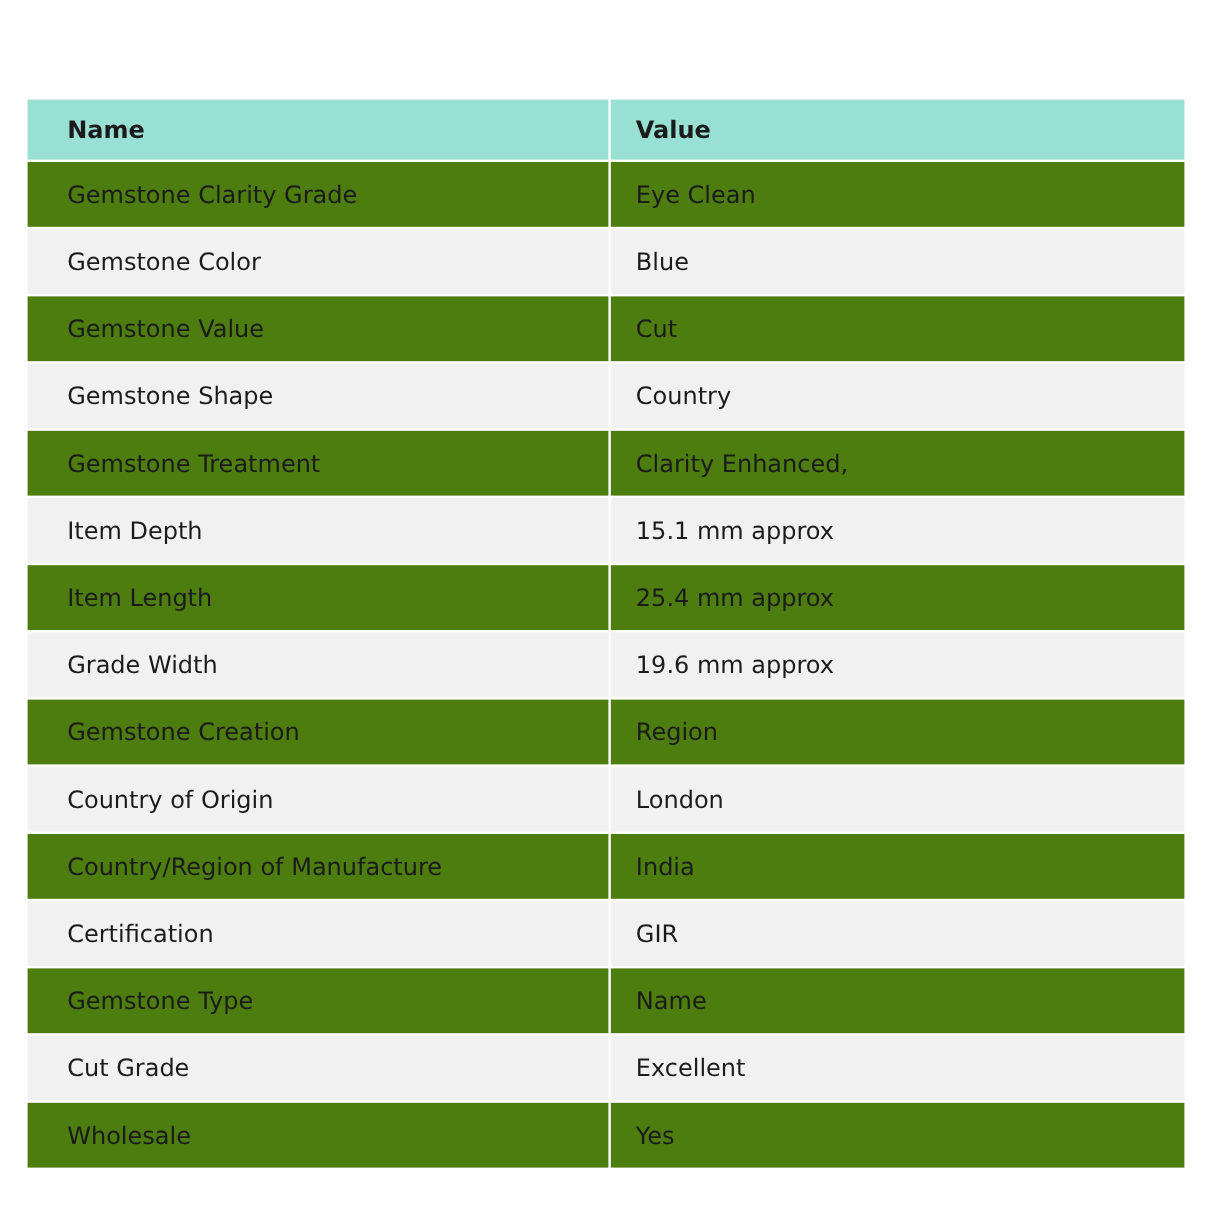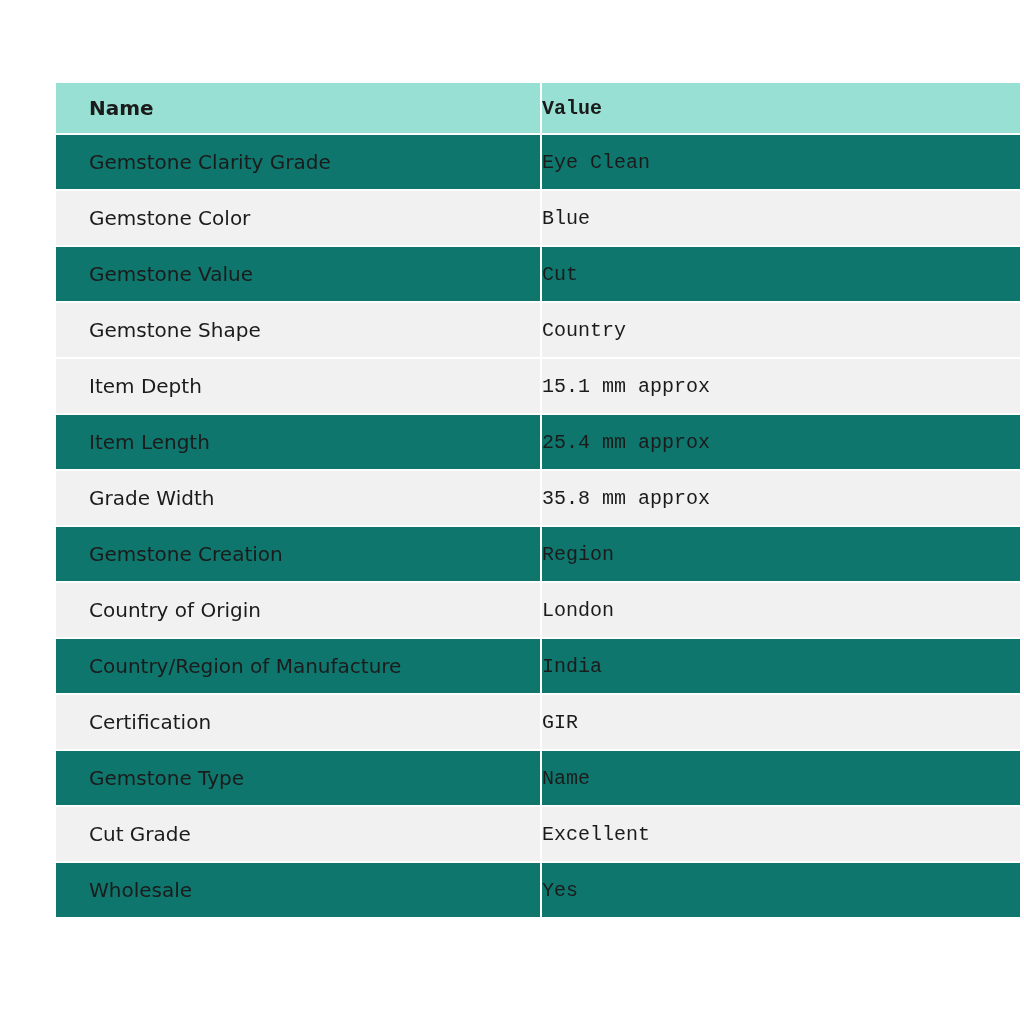--- a/index.html
+++ b/index.html
@@ -12,55 +12,55 @@
   html,body{
     width:1024px;
     height:1024px;
     background:var(--page-bg);
     font-family:"DejaVu Sans","Liberation Sans",sans-serif;
     color:var(--text-color);
     overflow:hidden;
   }
   .table-wrap{
     position:absolute;
-    left:54px;
+    left:21px;
     top:81px;
     width:968px;
   }
   table.spec-table{
     width:100%;
     border-collapse:separate;
     border-spacing:2px;
     table-layout:fixed;
   }
   .spec-table th{
     background:var(--header-bg);
     height:50px;
     font-size:20px;
     font-weight:bold;
     text-align:left;
     vertical-align:middle;
   }
   .spec-table td{
-    background:#0f766e;
+    background:#4d7c0f;
     height:54px;
     font-size:20px;
     font-weight:normal;
     text-align:left;
     vertical-align:middle;
   }
   .spec-table tr.stripe td{
     background:var(--stripe-bg);
     margin-left:40px;
   }
   .spec-table .col-name{width:50.3%;}
   .spec-table th.name-cell,
   .spec-table td.name-cell{padding-left:33px;}
   .spec-table th.value-cell,
-  .spec-table td.value-cell{font-family:Liberation Mono, monospace;}
+  .spec-table td.value-cell{padding-left:21px;}
 </style>
 </head>
 <body>
 
 <div class="table-wrap">
   <table class="spec-table">
     <colgroup>
       <col class="col-name">
       <col class="col-value">
     </colgroup>
@@ -80,31 +80,35 @@
           <td class="value-cell">Blue</td>
         </tr>
         <tr>
           <td class="name-cell">Gemstone Value</td>
           <td class="value-cell">Cut</td>
         </tr>
         <tr class="stripe">
           <td class="name-cell">Gemstone Shape</td>
           <td class="value-cell">Country</td>
         </tr>
+        <tr>
+          <td class="name-cell">Gemstone Treatment</td>
+          <td class="value-cell">Clarity Enhanced,</td>
+        </tr>
         <tr class="stripe">
           <td class="name-cell">Item Depth</td>
           <td class="value-cell">15.1 mm approx</td>
         </tr>
         <tr>
           <td class="name-cell">Item Length</td>
           <td class="value-cell">25.4 mm approx</td>
         </tr>
         <tr class="stripe">
           <td class="name-cell">Grade Width</td>
-          <td class="value-cell">35.8 mm approx</td>
+          <td class="value-cell">19.6 mm approx</td>
         </tr>
         <tr>
           <td class="name-cell">Gemstone Creation</td>
           <td class="value-cell">Region</td>
         </tr>
         <tr class="stripe">
           <td class="name-cell">Country of Origin</td>
           <td class="value-cell">London</td>
         </tr>
         <tr>

